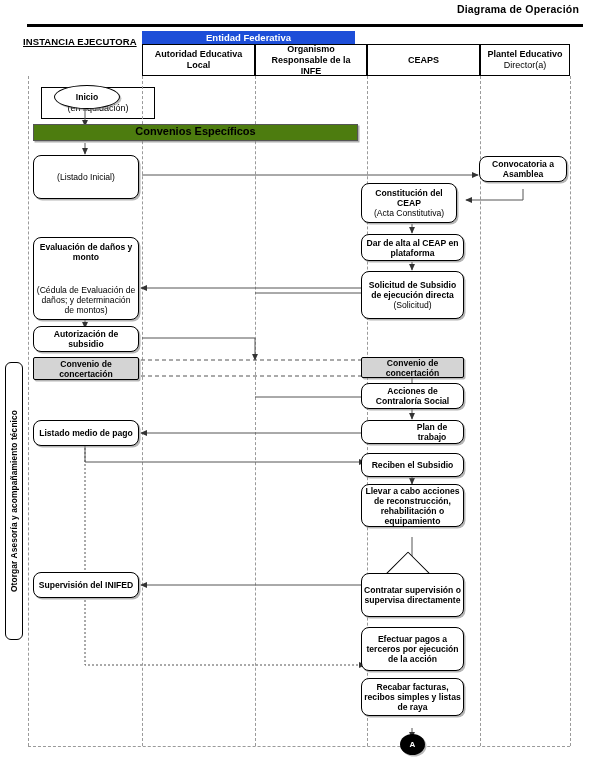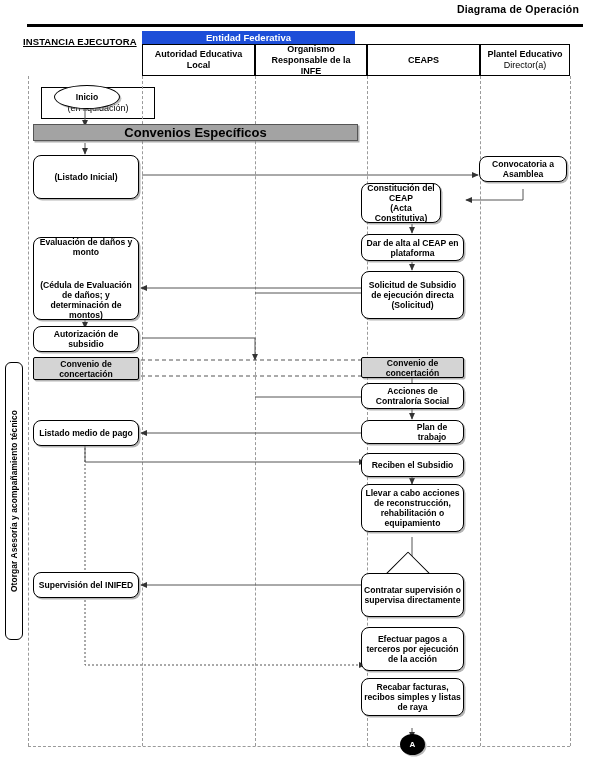--- a/index.html
+++ b/index.html
@@ -41,30 +41,30 @@
 
   
   .node{
     position:absolute;box-sizing:border-box;
     border:1.4px solid #000;border-radius:8px;background:#fff;
     display:flex;align-items:center;justify-content:center;text-align:center;
     font-size:8.6px;line-height:10px;font-weight:bold;
     box-shadow:1.5px 1.5px 0 rgba(120,120,120,.55);
     padding:1px 2px;
   }
-  .node .sub{font-weight:bold;display:block;}
+  .node .sub{font-weight:normal;display:block;}
   .node.gray{background:#d4d4d4;}
   .node.sq{border-radius:2px;}
   .node.start{border-radius:50%;box-shadow:1.5px 1.5px 0 rgba(120,120,120,.45);}
 
   .bar-wide{
     position:absolute;box-sizing:border-box;
-    border:1.4px solid #555;background:#a3a3a3;
-    display:flex;align-items:center;justify-content:center;
-    font-size:13px;font-weight:bold;
+    border:1.4px solid #555;background:#4d7c0f;
+    display:flex;align-items:flex-start;justify-content:center;
+    font-size:11px;font-weight:bold;
     box-shadow:1.5px 1.5px 0 rgba(120,120,120,.6);
   }
 
   .diamond{
     position:absolute;border:1.3px solid #000;background:#fff;
     transform:rotate(45deg);
   }
 
   .terminator{
     position:absolute;border-radius:50%;background:#000;color:#fff;
@@ -219,21 +219,21 @@
   </div>
 
   <div class="node" style="left:33px;top:572px;width:106px;height:26px;">
     <span>Supervisión del INIFED</span>
   </div>
 
   <div class="node" style="left:479px;top:156px;width:88px;height:26px;">
     <span>Convocatoria a Asamblea</span>
   </div>
 
-  <div class="node" style="left:361px;top:183px;width:80px;height:40px;flex-direction:column;">
+  <div class="node" style="left:361px;top:183px;width:96px;height:40px;flex-direction:column;">
     <span>Constitución del CEAP</span>
     <span class="sub">(Acta Constitutiva)</span>
   </div>
 
   <div class="node" style="left:361px;top:234px;width:103px;height:27px;">
     <span>Dar de alta al CEAP en plataforma</span>
   </div>
 
   <div class="node" style="left:361px;top:271px;width:103px;height:48px;flex-direction:column;">
     <span>Solicitud de Subsidio de ejecución directa</span>
@@ -249,21 +249,21 @@
   </div>
 
   <div class="node" style="left:361px;top:420px;width:103px;height:24px;padding-left:41px;">
     <span>Plan de trabajo</span>
   </div>
 
   <div class="node" style="left:361px;top:453px;width:103px;height:24px;">
     <span>Reciben el Subsidio</span>
   </div>
 
-  <div class="node" style="left:361px;top:484px;width:103px;height:48px;">
+  <div class="node" style="left:361px;top:484px;width:103px;height:43px;">
     <span>Llevar a cabo acciones de reconstrucción, rehabilitación o equipamiento</span>
   </div>
 
   <div class="diamond" style="left:390px;top:563px;width:44px;height:30px;border-radius:1px;"></div>
 
   <div class="node" style="left:361px;top:573px;width:103px;height:44px;">
     <span>Contratar supervisión o supervisa directamente</span>
   </div>
 
   <div class="node" style="left:361px;top:627px;width:103px;height:44px;">

